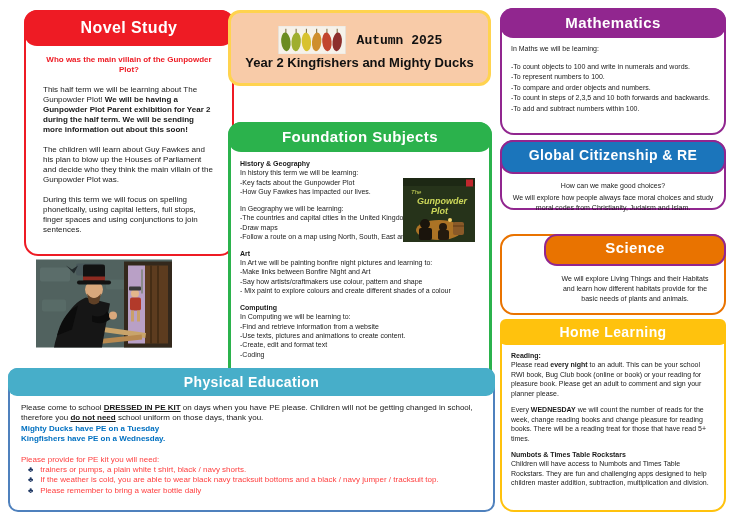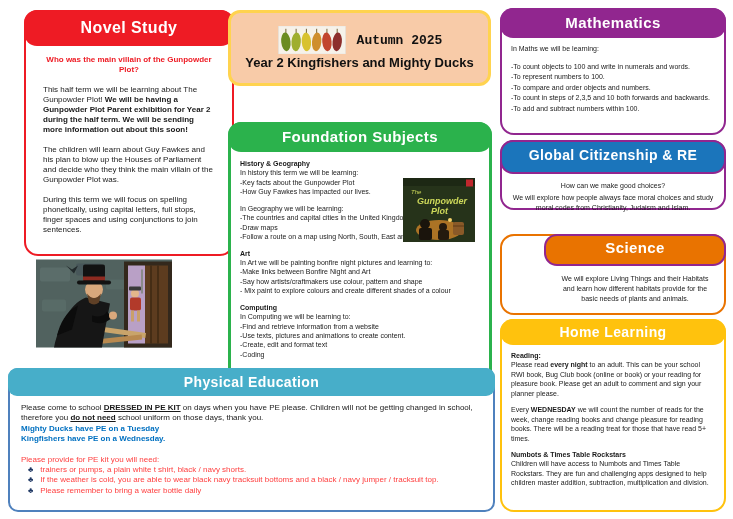--- a/index.html
+++ b/index.html
@@ -45,21 +45,21 @@
   .global{left:500px;top:140px;width:226px;height:70px;border:2px solid #91268F;}
   .hdr-global{margin:-2px -2px 0;height:30px;line-height:26px;font-size:14px;background:#1B75BB;border:2px solid #91268F;}
   .g-body{padding:7px 8px;font-size:7px;line-height:1.4;text-align:center;}
   .g-q{margin-bottom:2px;}
 
   .science{left:500px;top:234px;width:226px;height:81px;border:2px solid #E97300;padding-left:44px;}
   .hdr-science{margin:-2px -2px 0;height:28px;line-height:24px;font-size:15px;background:#E97300;border:2px solid #91268F;}
   .s-body{padding:8px 10px;font-size:7px;line-height:1.4;text-align:center;}
 
   .home{left:500px;top:319px;width:226px;height:193px;border:2px solid #FFC20D;}
-  .hdr-home{margin:-2px -2px 0;height:26px;line-height:26px;font-size:14px;background:#FFC20D;}
+  .hdr-home{margin:-2px -2px 0;height:26px;line-height:26px;font-size:14px;background:#FFC20D;border-radius:6px;}
   .h-body{padding:6px 9px;font-size:7px;line-height:1.35;}
   .h-h{font-weight:bold;}
 
   
   .pe{left:8px;top:368px;width:487px;height:144px;border:2px solid #4F81BD;border-radius:10px;}
   .hdr-pe{margin:-2px -2px 0;height:28px;line-height:28px;font-size:14px;background:#47AEC9;border-radius:9px;}
   .pe-body{padding:7px 11px;font-size:8px;line-height:1.3;}
   .pe-blue{color:#0070C0;font-weight:bold;}
   .pe-red{color:#FF4040;}
   .kit-intro{margin-top:10px;}

